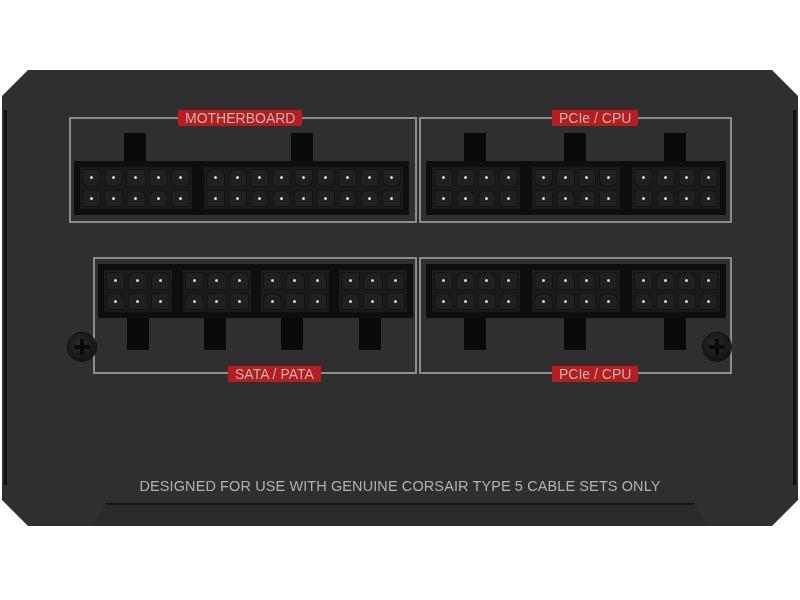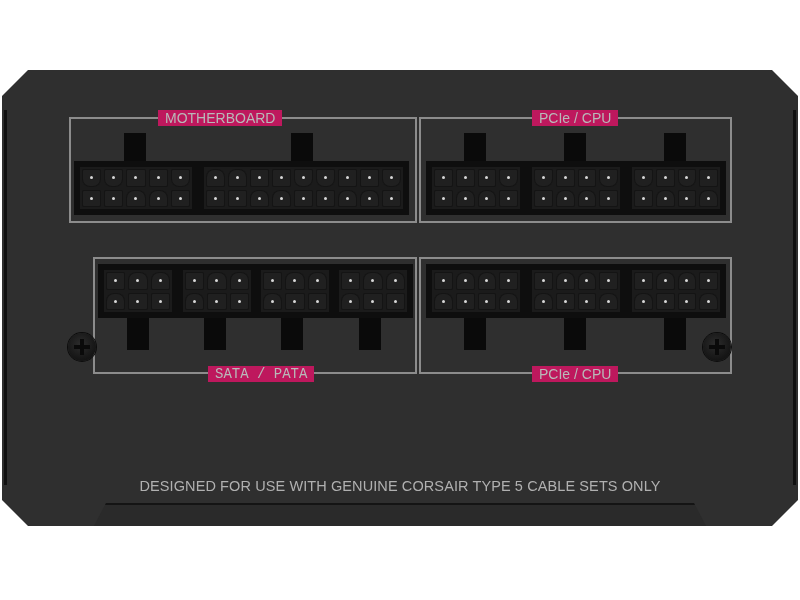--- a/index.html
+++ b/index.html
@@ -11,22 +11,22 @@
   }
   .edge-l { position: absolute; left: 4px; top: 110px; width: 3px; height: 375px; background: #111; }
   .edge-r { position: absolute; right: 4px; top: 110px; width: 3px; height: 375px; background: #111; }
   .groove {
     position: absolute; left: 94px; top: 503px; width: 612px; height: 23px;
     background: #2a2a2a; border-top: 2px solid #141414;
     clip-path: polygon(12px 0, 600px 0, 612px 23px, 0 23px);
   }
   .frame { position: absolute; border: 2px solid #8c8c8c; box-sizing: border-box; }
   .frame-label {
-    position: absolute; background: #be185d; color: #b9b9b9; font-size: 14px;
-    padding: 0 7px; line-height: 16px; white-space: nowrap;
+    position: absolute; background: #b91c1c; color: #b9b9b9; font-size: 14px;
+    padding: 0 7px; line-height: 16px; white-space: nowrap; margin-left: 20px;
   }
   .conn { position: absolute; background: #0e0e0e; box-sizing: border-box; border: 3px solid #0e0e0e; }
   .conn-inner { position: absolute; left: 3px; right: 3px; top: 3px; bottom: 3px; background: #1b1b1b; display: grid; gap: 3px; padding: 2px; box-sizing: border-box; }
   .pin { background: #202020; border-radius: 2px; position: relative; box-shadow: inset 0 0 0 1px #141414; }
   .pin::after { content: ""; position: absolute; left: 50%; top: 50%; width: 3px; height: 3px; margin: -1.5px 0 0 -1.5px; background: #d8d8d8; border-radius: 50%; }
   .pin.round-b { border-radius: 2px 2px 8px 8px; }
   .pin.round-t { border-radius: 8px 8px 2px 2px; }
   .latch { position: absolute; background: #0a0a0a; }
   .screw {
     position: absolute; width: 28px; height: 28px; border-radius: 50%;
@@ -122,21 +122,21 @@
       <div class="pin round-b"></div>
       <div class="pin"></div>
     <div class="pin"></div>
       <div class="pin round-t"></div>
       <div class="pin"></div>
       <div class="pin round-t"></div>
   </div>
 </div>
 
 <div class="frame" style="left:93px;top:257px;width:324px;height:117px;"></div>
-<div class="frame-label" style="left:208px;top:366px;font-family:Liberation Mono, monospace;">SATA / PATA</div>
+<div class="frame-label" style="left:208px;top:366px;">SATA / PATA</div>
 <div class="conn" style="left:98px;top:264px;width:80px;height:54px;">
   <div class="conn-inner" style="grid-template-columns:repeat(3,1fr);grid-template-rows:1fr 1fr;">
     <div class="pin"></div>
       <div class="pin round-t"></div>
       <div class="pin round-t"></div>
     <div class="pin round-t"></div>
       <div class="pin"></div>
       <div class="pin"></div>
   </div>
 </div>

